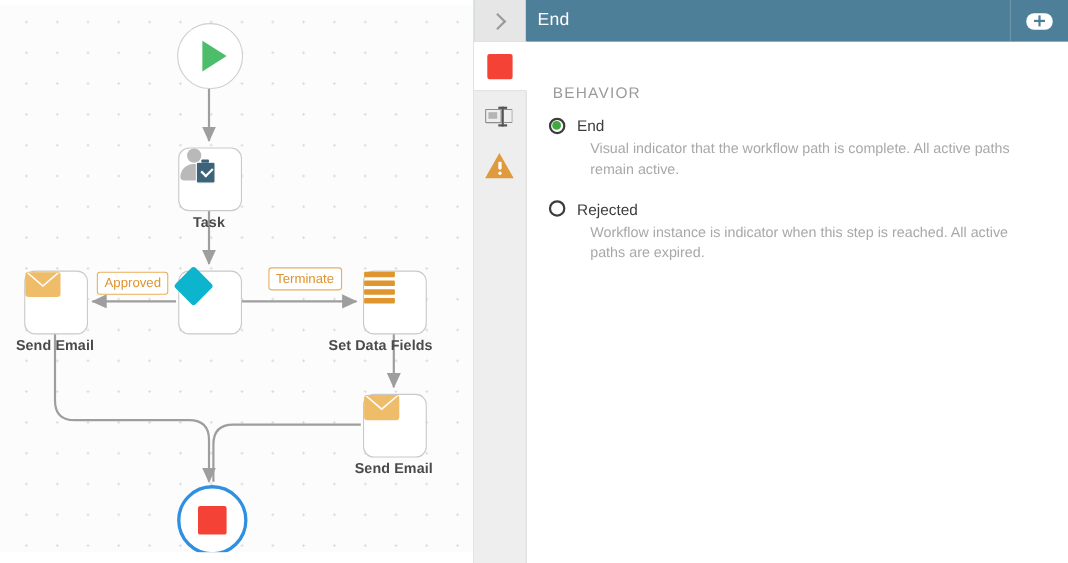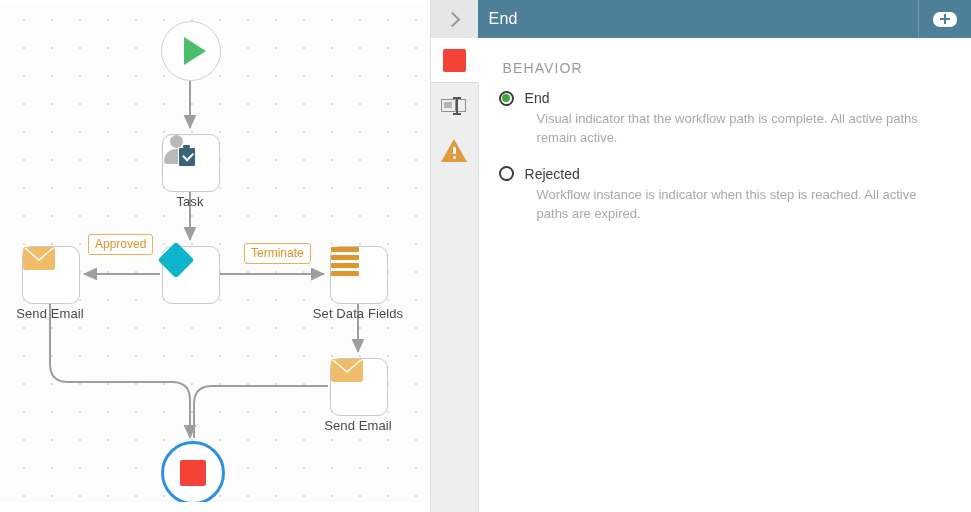--- a/index.html
+++ b/index.html
@@ -49,20 +49,21 @@
     border: 1px solid #c9c9c9;
     border-radius: 10px;
   }
   .node-label {
     position: absolute;
     text-align: center;
     font-size: 13px;
     color: #4a4a4a;
     white-space: nowrap;
     letter-spacing: .1px;
+    font-weight: bold;
   }
 
   
   .start-circle {
     width: 58px; height: 58px; border-radius: 50%;
     background: #ffffff; border: 1px solid #cfcfcf;
     display: flex; align-items: center; justify-content: center;
   }
   .play-tri {
     width: 0; height: 0;
@@ -277,21 +278,21 @@
 
   #panel-content {
     flex: 1; min-width: 0;
     padding: 22px 20px 0 20px;
     background: #ffffff;
   }
   .section-title {
     font-size: 14px;
     color: #9b9b9b;
     letter-spacing: 1.1px;
-    margin: 0 0 14px 4px;
+    margin: 16px 0 14px 4px;
     font-weight: normal;
   }
   .radio-row { display: flex; align-items: center; gap: 11px; margin-bottom: 4px; cursor: pointer; }
   .radio {
     width: 15px; height: 15px; border-radius: 50%;
     border: 2px solid #3c3c3c;
     box-sizing: border-box;
     display: flex; align-items: center; justify-content: center;
     flex: none;
   }
@@ -371,40 +372,40 @@
     <div class="node" style="left:330px; top:246px;">
       <div class="node-box">
         <div class="bars">
           <i></i>
             <i></i>
             <i></i>
             <i></i>
         </div>
       </div>
     </div>
-    <div class="node-label" style="left:298px; top:306px; width:120px;">Set Data Fields</div>
+    <div class="node-label" style="left:286px; top:306px; width:120px;">Set Data Fields</div>
 
     <div class="node" style="left:330px; top:358px;">
       <div class="node-box">
         <div class="envelope">
           <div class="body"></div>
             <div class="flap"></div>
             <div class="flap2"></div>
         </div>
       </div>
     </div>
     <div class="node-label" style="left:306px; top:418px; width:104px;">Send Email</div>
 
     <div class="node" style="left:161px; top:441px;">
       <div class="end-circle">
         <div class="end-square"></div>
       </div>
     </div>
 
-    <div class="edge-label" style="left:88px; top:234px;">Approved</div>
+    <div class="edge-label" style="left:88px; top:247px;">Approved</div>
     <div class="edge-label" style="left:244px; top:243px;">Terminate</div>
   </div>
 
   <div id="right-pane">
 
     <div id="panel-header">
       <div id="collapse-btn">
         <div class="chev"></div>
       </div>
       <div id="panel-title">End</div>

